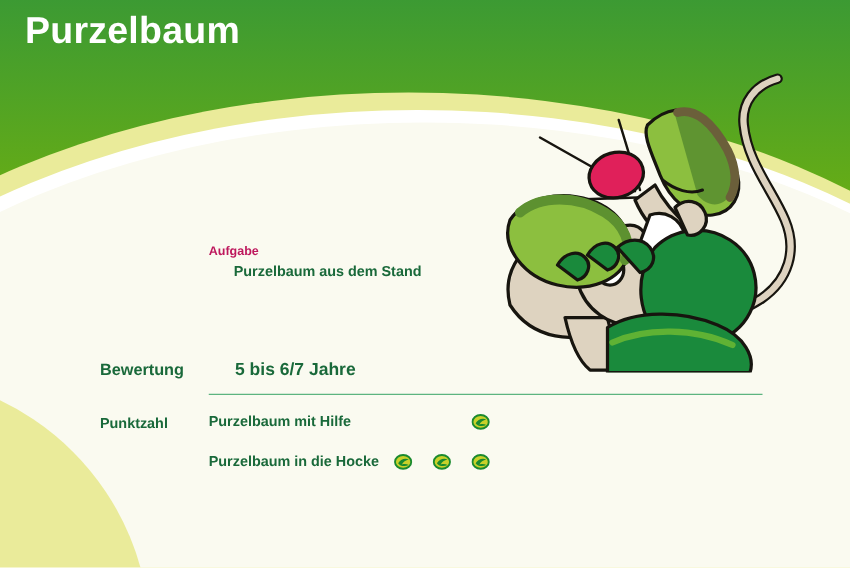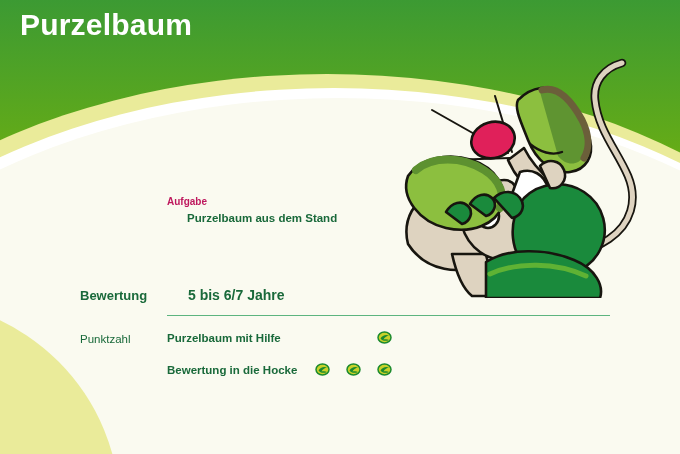--- a/index.html
+++ b/index.html
@@ -128,21 +128,21 @@
     height:1px;
     background:#5cb47f;
   }
 
   .score-label{
     position:absolute;
     left:80px;
     top:333px;
     color:#19693a;
     font-size:11.5px;
-    font-weight:normal;
+    font-weight:bold;
     white-space:nowrap;
   }
 
   .score-list{
     position:absolute;
     left:167px;
     top:331px;
     width:300px;
   }
   .score-row{
@@ -268,21 +268,21 @@
       <span class="tokens">
           <svg class="token" viewBox="0 0 30 26" style="left: 210px;">
             <ellipse cx="15" cy="13" rx="13" ry="11" fill="#c8d12a" stroke="#1a8a2e" stroke-width="3"></ellipse>
             <path d="M7 15 C10 9 18 6 24 9 C19 10 15 13 13 17 C17 16 21 16 24 18 C18 21 10 20 7 15 Z" fill="#1a8a2e"></path>
           </svg>
         </span>
     </div>
 
 
     <div class="score-row">
-      <span class="score-row-label">Bewertung in die Hocke</span>
+      <span class="score-row-label">Purzelbaum in die Hocke</span>
       <span class="tokens">
           <svg class="token" viewBox="0 0 30 26" style="left: 148px;">
             <ellipse cx="15" cy="13" rx="13" ry="11" fill="#c8d12a" stroke="#1a8a2e" stroke-width="3"></ellipse>
             <path d="M7 15 C10 9 18 6 24 9 C19 10 15 13 13 17 C17 16 21 16 24 18 C18 21 10 20 7 15 Z" fill="#1a8a2e"></path>
           </svg>
           <svg class="token" viewBox="0 0 30 26" style="left: 179px;">
             <ellipse cx="15" cy="13" rx="13" ry="11" fill="#c8d12a" stroke="#1a8a2e" stroke-width="3"></ellipse>
             <path d="M7 15 C10 9 18 6 24 9 C19 10 15 13 13 17 C17 16 21 16 24 18 C18 21 10 20 7 15 Z" fill="#1a8a2e"></path>
           </svg>
           <svg class="token" viewBox="0 0 30 26" style="left: 210px;">

